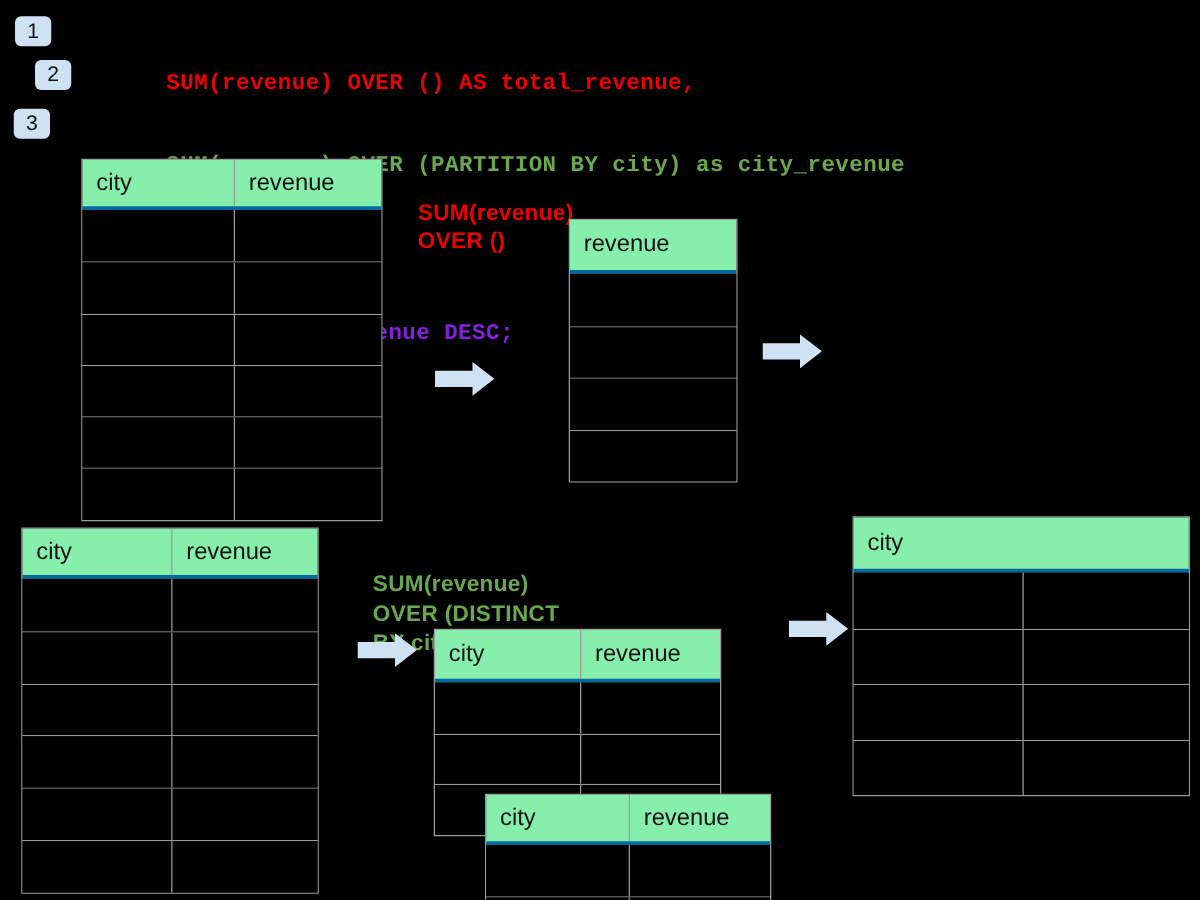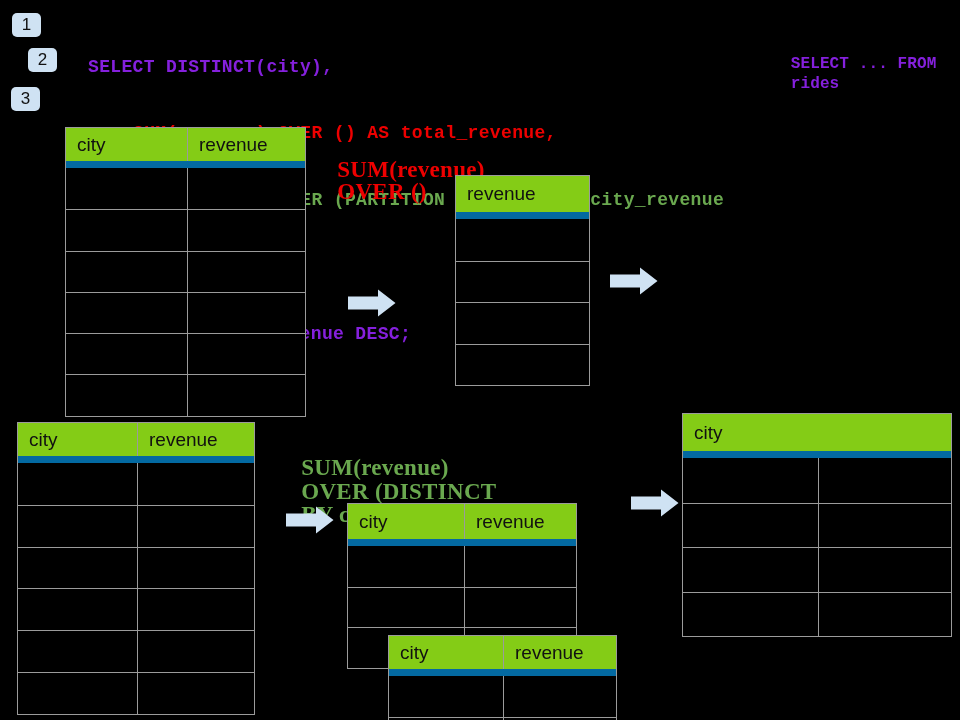--- a/index.html
+++ b/index.html
@@ -27,32 +27,32 @@
   .c-red{color:#ee0000;}
   .c-green{color:#6aa84f;}
   .sidenote{
     position:absolute;left:752px;top:33px;
     font-family:"Liberation Mono","DejaVu Sans Mono",monospace;
     font-weight:bold;font-size:16px;line-height:20.5px;
     letter-spacing:0.1px;color:#8520dd;white-space:pre;
   }
   .anno{
     position:absolute;
-    font-family:Liberation Serif, serif;
-    font-weight:bold;font-size:23px;letter-spacing:0.3px;white-space:pre;
+    font-family:Liberation Sans, sans-serif;
+    font-weight:bold;font-size:18px;letter-spacing:0.3px;white-space:pre;
   }
   .anno-red{left:313px;top:137px;line-height:22px;color:#ee0000;}
   .anno-green{left:277px;top:433px;line-height:23.3px;color:#6aa84f;}
   
   .tbl{
     position:absolute;background:#000;border:1px solid #9b9b9b;
     box-sizing:border-box;
   }
   .thead{
-    display:flex;background:#84cc16;border-bottom:7px solid #0369a1;
+    display:flex;background:#86efac;border-bottom:3px solid #0369a1;
     box-sizing:border-box;
   }
   .th{
     box-sizing:border-box;display:flex;align-items:center;
     padding-left:11px;font-size:19px;color:#111;
     font-family:"Liberation Sans",sans-serif;
   }
   .th + .th{border-left:1px solid #9b9b9b;}
   .trow{display:flex;box-sizing:border-box;}
   .trow + .trow{border-top:1px solid #9b9b9b;}
@@ -70,31 +70,26 @@
       <span>1</span>
     </div>
   <div class="badge" style="left:28px;top:48px;">
       <span>2</span>
     </div>
   <div class="badge" style="left:11px;top:87px;">
       <span>3</span>
     </div>
 
   <div class="code">
-    <span class="ln c-purple">SELECT DISTINCT(city),</span>
     <span class="ln c-red ind4">SUM(revenue) OVER () AS total_revenue,</span>
     <span class="ln c-green ind4">SUM(revenue) OVER (PARTITION BY city) as city_revenue</span>
     <span class="ln c-purple ind2">FROM rides</span>
     <span class="ln c-purple ind2">ORDER by city_revenue DESC;</span>
   </div>
 
-  <div class="sidenote">
-    <span class="ln">SELECT ... FROM</span>
-    <span class="ln">rides</span>
-  </div>
 
   <div class="anno anno-red">
     <span class="ln">SUM(revenue)</span>
     <span class="ln">OVER ()</span>
   </div>
 
   <div class="anno anno-green">
     <span class="ln">SUM(revenue)</span>
     <span class="ln">OVER (DISTINCT</span>
     <span class="ln">BY city)</span>

